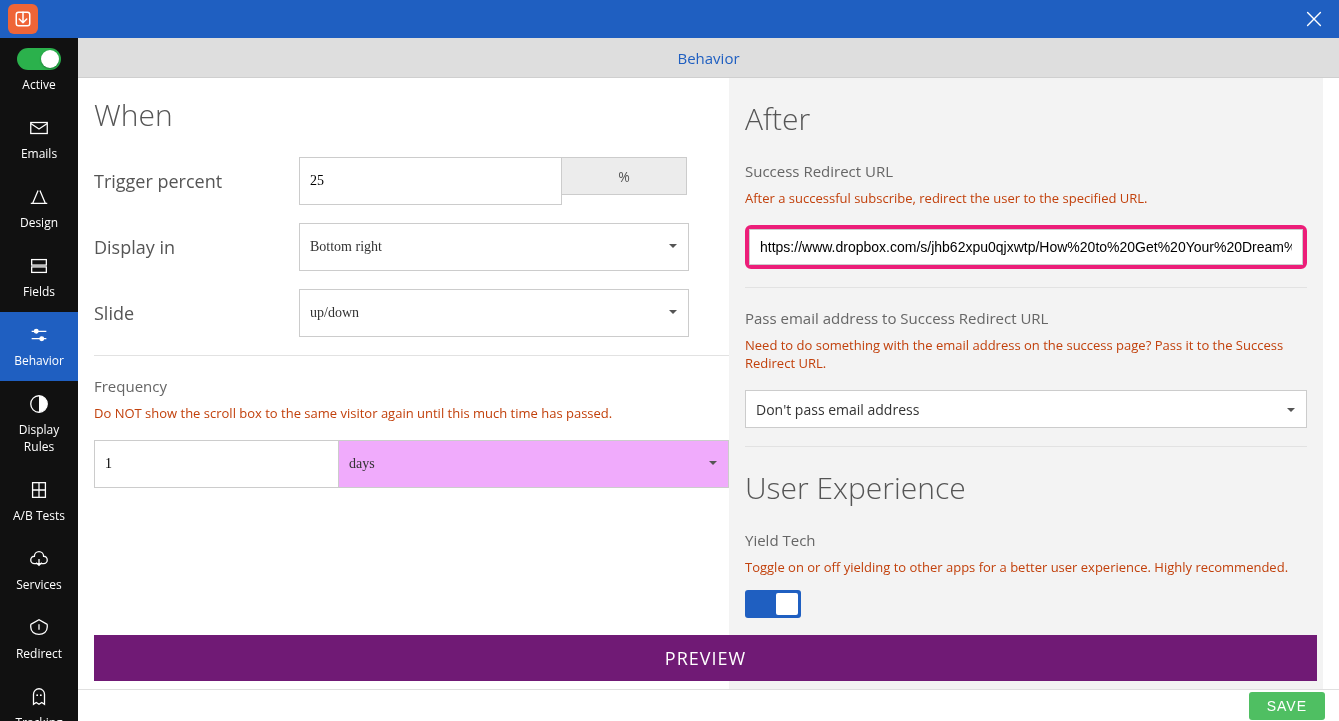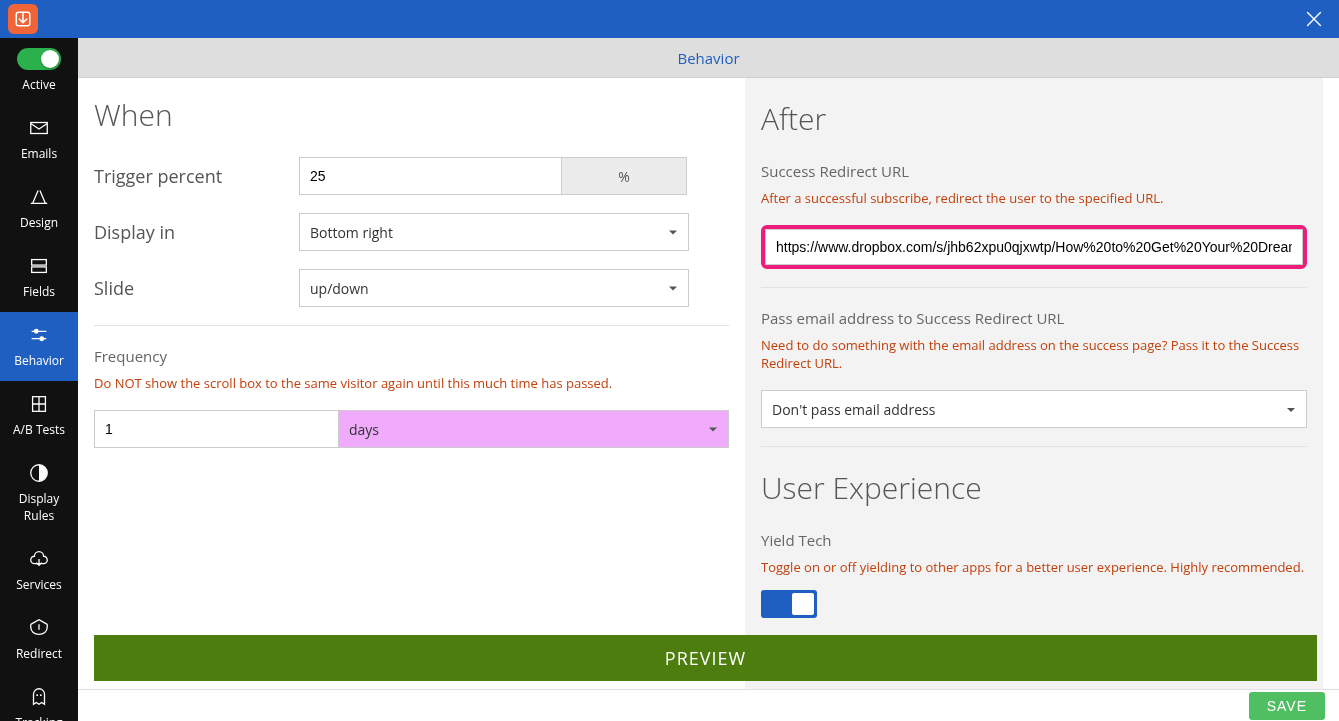--- a/index.html
+++ b/index.html
@@ -18,31 +18,31 @@
 .sidebar .item { display:flex; flex-direction:column; align-items:center; justify-content:center; padding: 10px 4px 12px; cursor:pointer; font-size:12px; color:#fff; text-align:center; }
 .sidebar .item .icon { width:26px; height:26px; display:flex; align-items:center; justify-content:center; margin-bottom:4px; }
 .sidebar .item.active-page { background:#1f5fc1; }
 .sidebar .item.toggle-item { }
 .toggle-pill { width:44px; height:22px; border-radius:11px; background:#2bb14c; position:relative; }
 .toggle-pill .knob { width:18px; height:18px; border-radius:50%; background:#fff; position:absolute; top:2px; right:2px; box-shadow:0 1px 2px rgba(0,0,0,.3); }
 
 .main { flex:1; background:#fff; display:flex; flex-direction:column; min-width:0; }
 .tabheader { height:40px; background:#dedede; border-bottom:1px solid #cfcfcf; display:flex; align-items:center; justify-content:center; font-size:15px; color:#1f5fc1; }
 
-.panels { flex:1; display:flex; padding: 0 16px 0 16px; gap:16px; overflow:auto; min-height:0; }
+.panels { flex:1; display:flex; padding: 0 16px 0 16px; overflow:auto; min-height:0; }
 .left-col { flex:1; padding-top:16px; padding-bottom:100px; }
 .right-col { flex:1; background:#f3f3f3; padding:20px 16px 100px; }
 
 h2.section { font-size:30px; font-weight:300; color:#555; margin-bottom:22px; }
 
 .field-row { display:flex; align-items:center; margin-bottom:18px; }
 .field-row label { width:205px; font-size:18px; color:#555; }
 .field-row .control { flex:1; display:flex; }
 
-input.text-input, .select-like { height:38px; border:1px solid #ccc; background:#fff; padding:12px 10px; font-size:14px; outline:none; }
+input.text-input, .select-like { height:48px; border:1px solid #ccc; background:#fff; padding:12px 10px; font-size:14px; outline:none;font-family:Liberation Serif, serif; }
 input.text-input { width: 263px; }
 .suffix-box { height:38px; border:1px solid #ccc; border-left:none; background:#ececec; color:#555; display:flex; align-items:center; justify-content:center; width:125px; }
 
 .select-like { width:390px; position:relative; display:flex; align-items:center; cursor:pointer; }
 .select-like .caret { position:absolute; right:10px; top:50%; transform:translateY(-50%); }
 .caret svg { width:10px; height:10px; fill:#555; }
 
 .divider { border:none; border-top:1px solid #e2e2e2; margin: 18px 0 20px; }
 
 .subheading { font-size:15px; color:#666; margin-bottom:8px; }
@@ -54,21 +54,21 @@
 
 .highlight-input-wrap { border:4px solid #ec1e79; border-radius:6px; padding:0; }
 .highlight-input-wrap input { width:100%; height:36px; border:1px solid #ccc; padding:0 10px; font-size:14px; outline:none; }
 
 .full-select { width:100%; position:relative; height:38px; border:1px solid #ccc; background:#fff; display:flex; align-items:center; padding:0 10px; cursor:pointer; }
 .full-select .caret { position:absolute; right:10px; }
 
 .yield-toggle { margin-top:14px; width:56px; height:28px; border-radius:3px; background:#1f5fc1; position:relative; cursor:pointer; }
 .yield-toggle .knob { position:absolute; right:3px; top:3px; width:22px; height:22px; background:#fff; border-radius:2px; }
 
-.preview-bar { position:absolute; left:94px; right:22px; bottom:40px; height:46px; background:#4d7c0f; color:#fff; display:flex; align-items:center; justify-content:center; font-size:18px; letter-spacing:1px; cursor:pointer; overflow:hidden; }
+.preview-bar { position:absolute; left:94px; right:22px; bottom:40px; height:46px; background:#701a75; color:#fff; display:flex; align-items:center; justify-content:center; font-size:18px; letter-spacing:1px; cursor:pointer; overflow:hidden; }
 
 .footer { position:absolute; left:78px; right:0; bottom:0; height:32px; background:#fff; border-top:1px solid #e0e0e0; display:flex; align-items:center; justify-content:flex-end; padding:0 14px; }
 .save-btn { background:#4fbf62; color:#fff; border:none; padding:6px 18px; font-size:14px; border-radius:3px; cursor:pointer; letter-spacing:1px; }
 
 .sb-icon svg { stroke:#fff; fill:none; stroke-width:1.4; width:22px; height:22px; }
 </style>
 </head>
 <body>
 
 <div class="app">
@@ -127,34 +127,34 @@
               <path d="M4 8h16M4 16h16"></path>
               <circle cx="9" cy="8" r="2" fill="#fff"></circle>
               <circle cx="15" cy="16" r="2" fill="#fff"></circle>
             </svg>
           </div>
         <span>Behavior</span>
       </div>
       <div class="item">
         <div class="icon sb-icon">
             <svg viewBox="0 0 24 24">
+              <circle cx="12" cy="12" r="9"></circle>
+              <path d="M12 3a9 9 0 010 18" fill="#fff" stroke="none"></path>
+            </svg>
+          </div>
+        <span>Display Rules</span>
+      </div>
+      <div class="item">
+        <div class="icon sb-icon">
+            <svg viewBox="0 0 24 24">
               <rect x="5" y="4" width="14" height="16"></rect>
               <path d="M12 4v16M5 12h14"></path>
             </svg>
           </div>
         <span>A/B Tests</span>
-      </div>
-      <div class="item">
-        <div class="icon sb-icon">
-            <svg viewBox="0 0 24 24">
-              <circle cx="12" cy="12" r="9"></circle>
-              <path d="M12 3a9 9 0 010 18" fill="#fff" stroke="none"></path>
-            </svg>
-          </div>
-        <span>Display Rules</span>
       </div>
       <div class="item">
         <div class="icon sb-icon">
             <svg viewBox="0 0 24 24">
               <path d="M7 17a4 4 0 010-8 5 5 0 0110 0 3.5 3.5 0 010 8H7z"></path>
               <path d="M12 12v7M9 16l3 3 3-3"></path>
             </svg>
           </div>
         <span>Services</span>
       </div>

